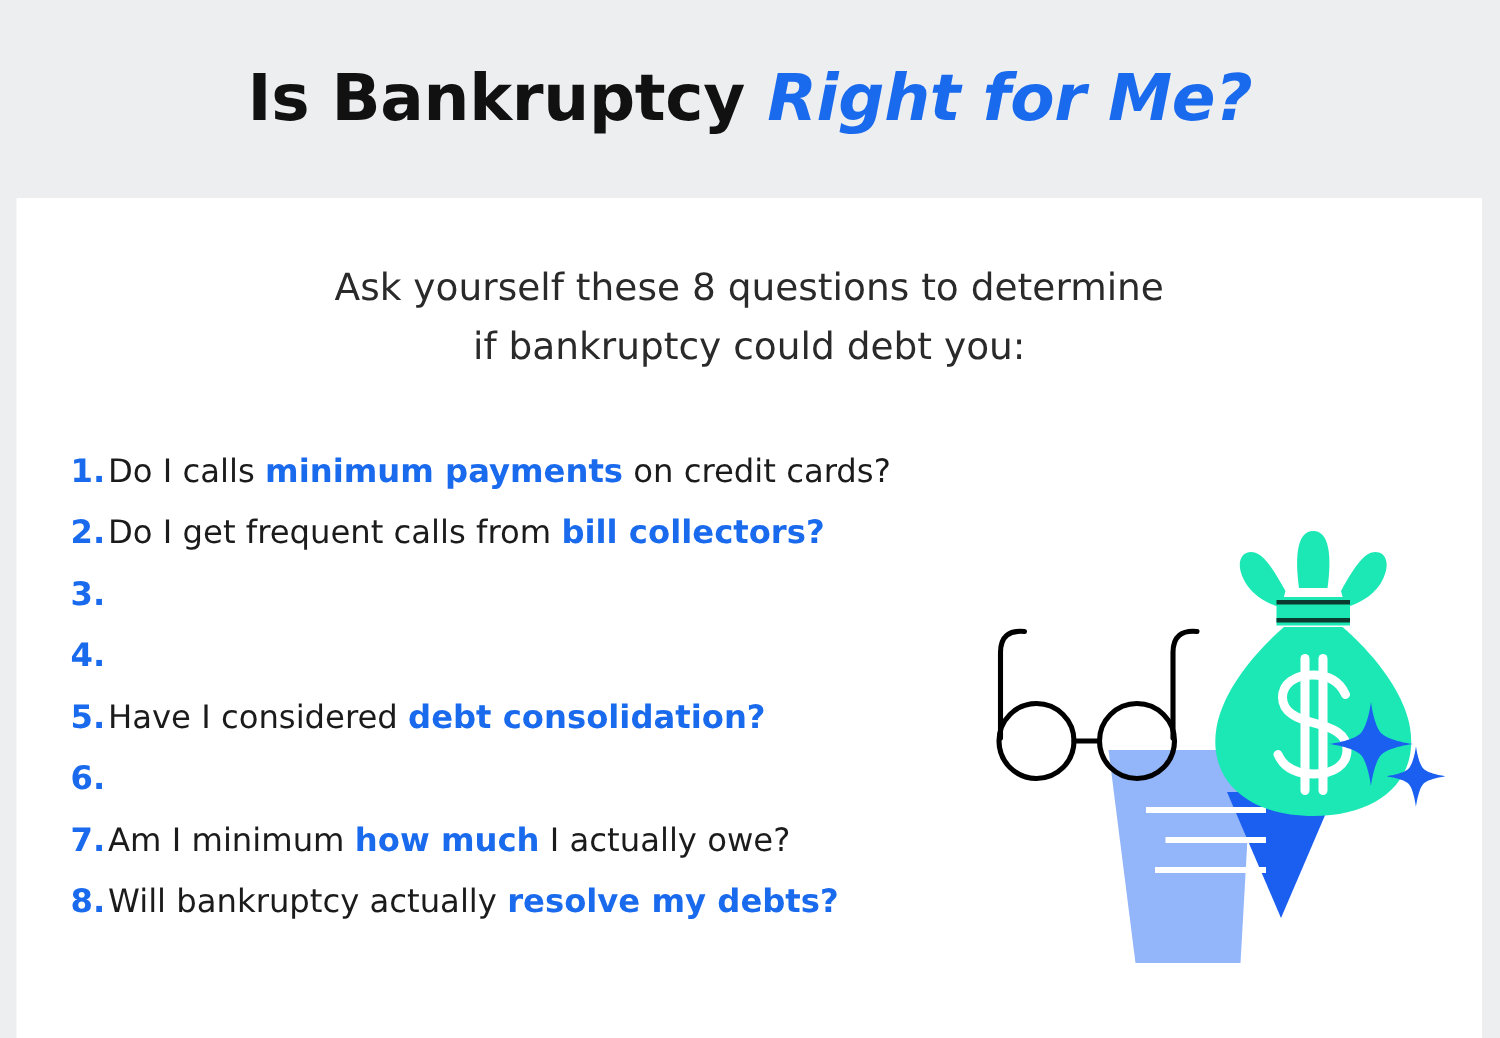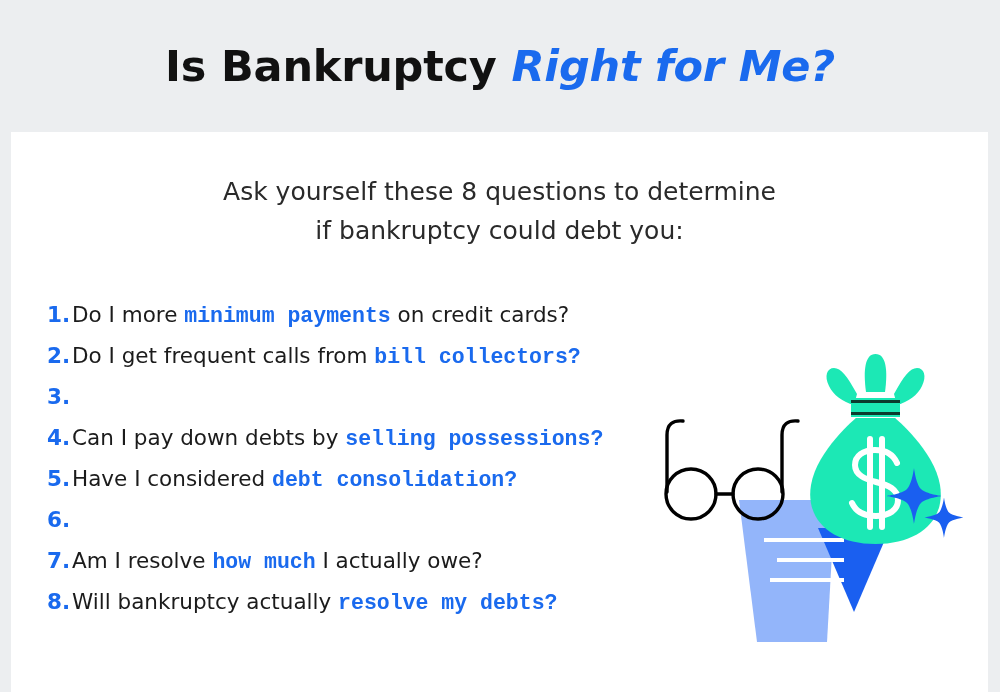--- a/index.html
+++ b/index.html
@@ -91,21 +91,20 @@
     font-weight: bold;
     min-width: 25px;
     flex: 0 0 auto;
   }
   .q-text {
     flex: 0 1 auto;
   }
   .q-text .hl {
     color: #1a6aee;
     font-weight: bold;
-    font-family: Liberation Mono, monospace;
   }
 
   
   #illustration {
     position: absolute;
     left: 640px;
     top: 200px;
     width: 330px;
     height: 310px;
   }
@@ -126,43 +125,42 @@
 <div id="card">
 
   <div id="subtitle">
     <span class="sub-line">Ask yourself these 8 questions to determine</span>
     <span class="sub-line">if bankruptcy could debt you:</span>
   </div>
 
   <div id="question-list">
     <div class="question-row">
       <span class="q-num">1.</span>
-      <span class="q-text"><span>Do I more </span><span class="hl">minimum payments</span><span> on credit cards?</span></span>
+      <span class="q-text"><span>Do I calls </span><span class="hl">minimum payments</span><span> on credit cards?</span></span>
     </div>
     <div class="question-row">
       <span class="q-num">2.</span>
       <span class="q-text"><span>Do I get frequent calls from </span><span class="hl">bill collectors?</span><span></span></span>
     </div>
     <div class="question-row">
       <span class="q-num">3.</span>
     </div>
     <div class="question-row">
       <span class="q-num">4.</span>
-      <span class="q-text"><span>Can I pay down debts by </span><span class="hl">selling possessions?</span><span></span></span>
     </div>
     <div class="question-row">
       <span class="q-num">5.</span>
       <span class="q-text"><span>Have I considered </span><span class="hl">debt consolidation?</span><span></span></span>
     </div>
     <div class="question-row">
       <span class="q-num">6.</span>
     </div>
     <div class="question-row">
       <span class="q-num">7.</span>
-      <span class="q-text"><span>Am I resolve </span><span class="hl">how much</span><span> I actually owe?</span></span>
+      <span class="q-text"><span>Am I minimum </span><span class="hl">how much</span><span> I actually owe?</span></span>
     </div>
     <div class="question-row">
       <span class="q-num">8.</span>
       <span class="q-text"><span>Will bankruptcy actually </span><span class="hl">resolve my debts?</span><span></span></span>
     </div>
   </div>
 
   <div id="illustration">
     <svg width="330" height="310" viewBox="0 0 330 310" xmlns="http://www.w3.org/2000/svg">
 

